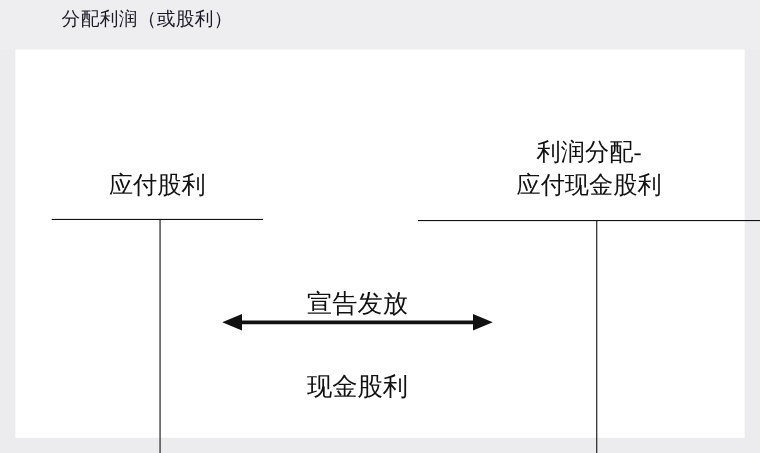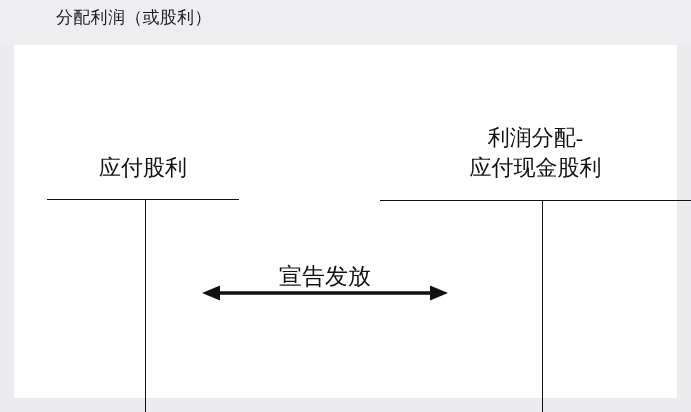--- a/index.html
+++ b/index.html
@@ -173,15 +173,16 @@
     <div class="flow-label flow-top">宣告发放</div>
 
     <div class="arrow-wrap">
       <svg width="246" height="20" viewBox="0 0 246 20" xmlns="http://www.w3.org/2000/svg">
         <line x1="13" y1="10" x2="233" y2="10" stroke="#111111" stroke-width="3.4"></line>
         <polygon points="0,10 18,2.5 18,17.5" fill="#111111"></polygon>
         <polygon points="246,10 228,2.5 228,17.5" fill="#111111"></polygon>
       </svg>
     </div>
 
+    <div class="flow-label flow-bottom">现金股利</div>
 
   </div>
 </div>
 
 </body></html>

